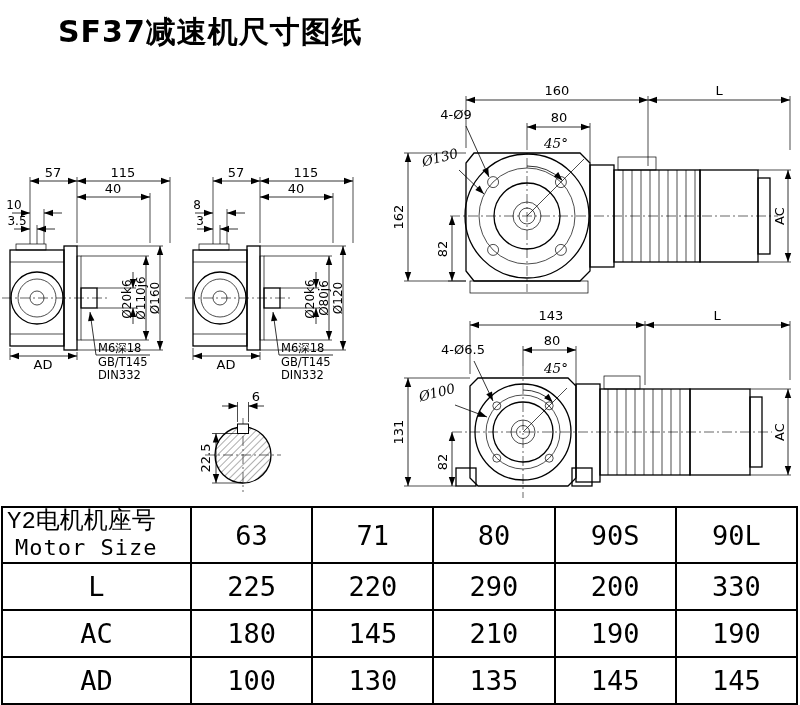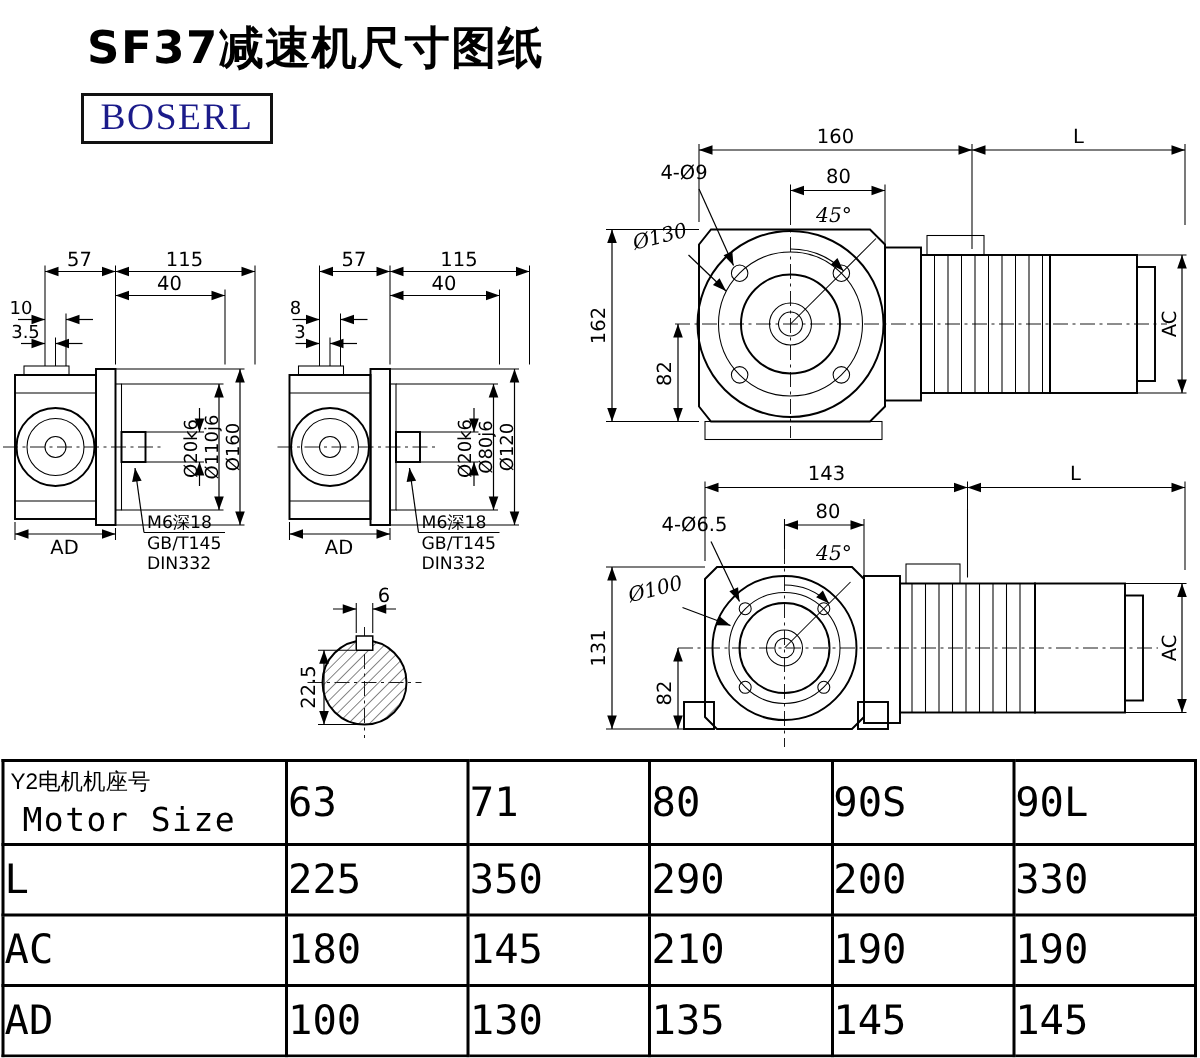--- a/index.html
+++ b/index.html
@@ -19,38 +19,35 @@
   .cl{fill:none;stroke:#000;stroke-width:0.6;stroke-dasharray:10 3 2 3;}
   .d{fill:none;stroke:#000;stroke-width:0.8;}
   .ext{fill:none;stroke:#000;stroke-width:0.7;}
   .dt{font:13px "DejaVu Sans",sans-serif;fill:#000;}
   .dts{font:12px "DejaVu Sans",sans-serif;fill:#000;}
   .dti{font:italic 13.5px "DejaVu Serif",serif;fill:#000;}
   .note{font:11.5px "DejaVu Sans",sans-serif;fill:#000;}
   
   table.spec{position:absolute;left:1px;top:506px;width:797px;height:197px;
         border-collapse:collapse;table-layout:fixed;}
-  table.spec th,table.spec td{border:2px solid #000;text-align:left;vertical-align:middle;
+  table.spec th,table.spec td{border:2px solid #000;text-align:center;vertical-align:middle;
         font-weight:normal;font-family:"DejaVu Sans Mono",monospace;font-size:27px;padding:0;}
   table.spec tr.hdr{height:56px;}
   table.spec tr.row{height:47px;}
   td.namecell{text-align:left !important;padding-left:4px !important;}
-  .namecell .cn{font-family:Liberation Sans, sans-serif;font-size:15px;line-height:26px;}
+  .namecell .cn{font-family:Liberation Mono, monospace;font-size:24px;line-height:26px;}
   .namecell .en{font-family:"DejaVu Sans Mono",monospace;font-size:22px;line-height:26px;
         letter-spacing:1px;padding-left:8px;}
 </style>
 </head>
 <body>
 
 <div class="page">
 
   <div class="title">SF37减速机尺寸图纸</div>
-  <div class="brand">
-    <span>BOSERL</span>
-  </div>
 
   <svg class="drawing" width="800" height="505" viewBox="0 0 800 505">
     <defs>
       <marker id="arr" markerWidth="10" markerHeight="8" refX="9.5" refY="4" orient="auto-start-reverse" markerUnits="userSpaceOnUse">
         <path d="M0.5,0.8 L9.5,4 L0.5,7.2 Z" fill="#000"></path>
       </marker>
       <pattern id="hatch" width="5" height="5" patternUnits="userSpaceOnUse" patternTransform="rotate(45)">
         <line x1="0" y1="0" x2="0" y2="5" stroke="#333" stroke-width="0.8"></line>
       </pattern>
 
@@ -301,21 +298,21 @@
       </td>
       <td>63</td>
       <td>71</td>
       <td>80</td>
       <td>90S</td>
       <td>90L</td>
     </tr>
     <tr class="row">
       <td>L</td>
       <td>225</td>
-      <td>350</td>
+      <td>220</td>
       <td>290</td>
       <td>200</td>
       <td>330</td>
     </tr>
     <tr class="row">
       <td>AC</td>
       <td>180</td>
       <td>145</td>
       <td>210</td>
       <td>190</td>

